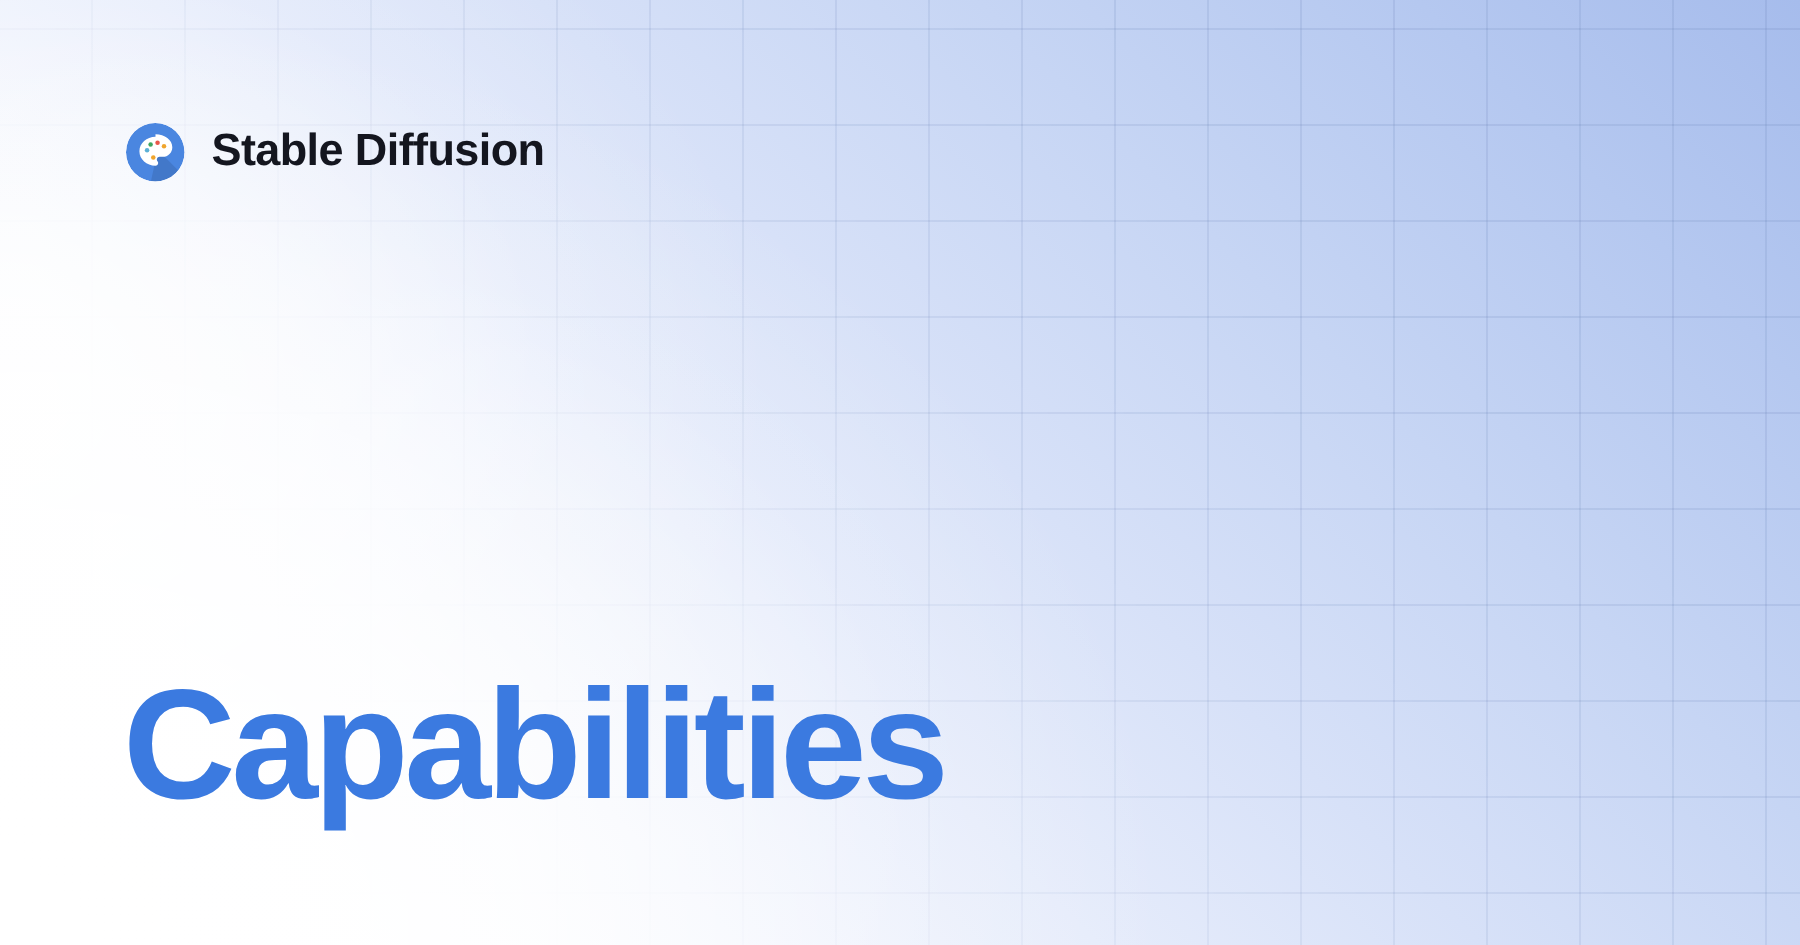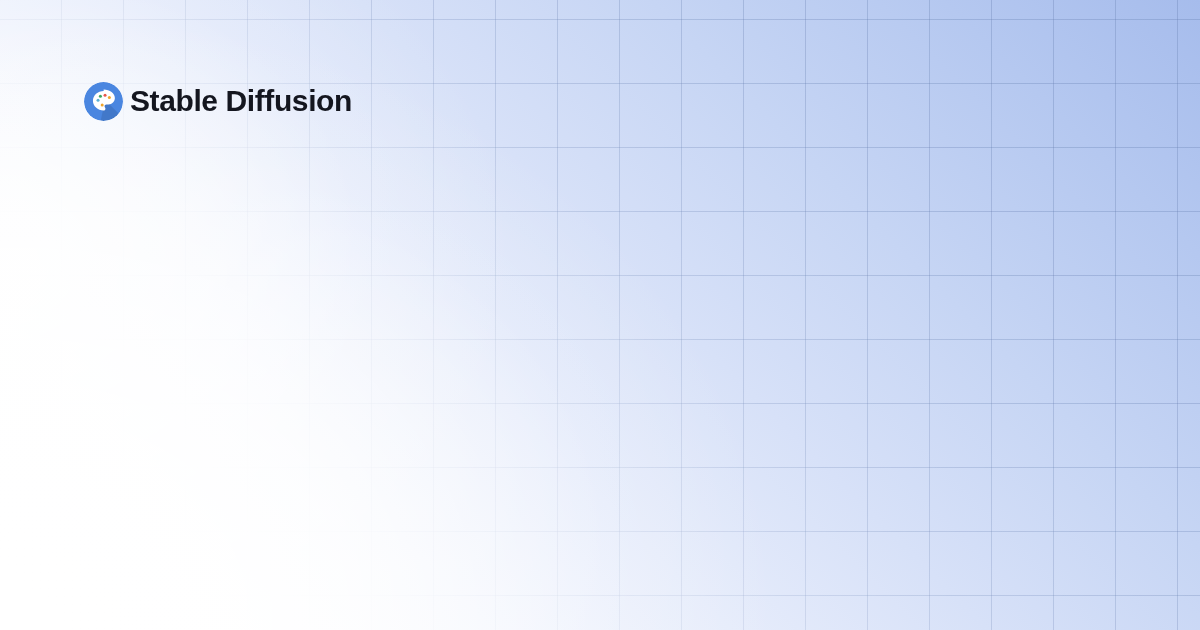--- a/index.html
+++ b/index.html
@@ -83,21 +83,21 @@
     pointer-events: none;
   }
 
   
   .brand {
     position: absolute;
     left: 84px;
     top: 81px;
     display: flex;
     align-items: center;
-    gap: 7px;
+    gap: 18px;
     height: 40px;
   }
   .brand-logo {
     width: 39px;
     height: 39px;
     flex: 0 0 39px;
     display: block;
     border-radius: 50%;
   }
   .brand-name {
@@ -146,14 +146,15 @@
       <path d="M24.2 11.2c-7.3 0-13.2 5.3-13.2 11.9 0 6.6 5.9 11.9 13.2 11.9 1.2 0 2.2-1 2.2-2.2 0-.6-.2-1.1-.6-1.5-.3-.4-.5-.9-.5-1.4 0-1.2 1-2.2 2.2-2.2h2.6c4.4 0 7.9-3.5 7.9-7.9 0-5.9-6.2-10.6-13.8-10.6z" fill="#ffffff"></path>
       <circle cx="17.3" cy="22.4" r="1.85" fill="#5bb0d6"></circle>
       <circle cx="20.2" cy="17.6" r="1.85" fill="#3ea662"></circle>
       <circle cx="25.9" cy="16.3" r="1.85" fill="#e8584a"></circle>
       <circle cx="31.2" cy="19.1" r="1.85" fill="#f0a52c"></circle>
       <circle cx="22.4" cy="28.3" r="1.85" fill="#f0a52c"></circle>
     </svg>
     <span class="brand-name">Stable Diffusion</span>
   </div>
 
+  <h1 class="headline">Capabilities</h1>
 
 </div>
 
 </body></html>

